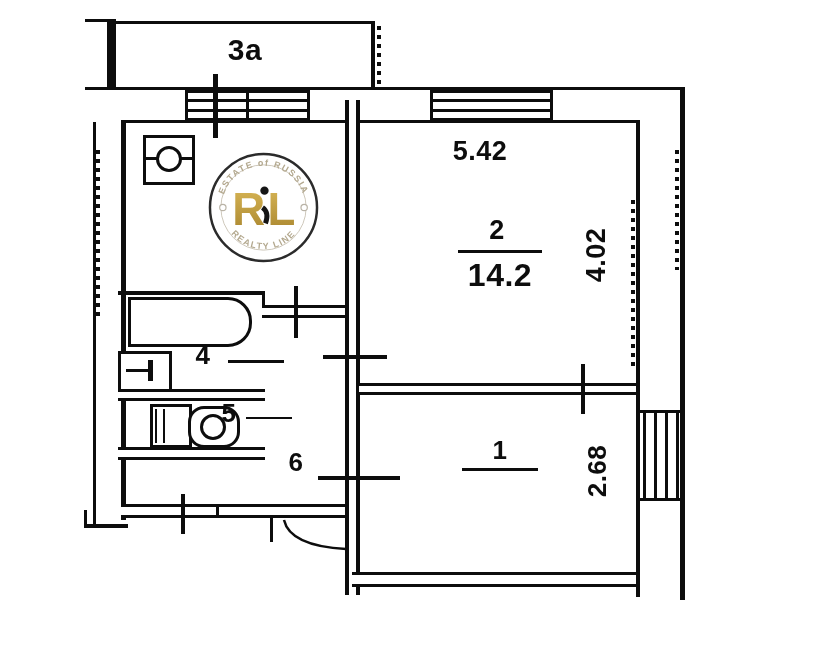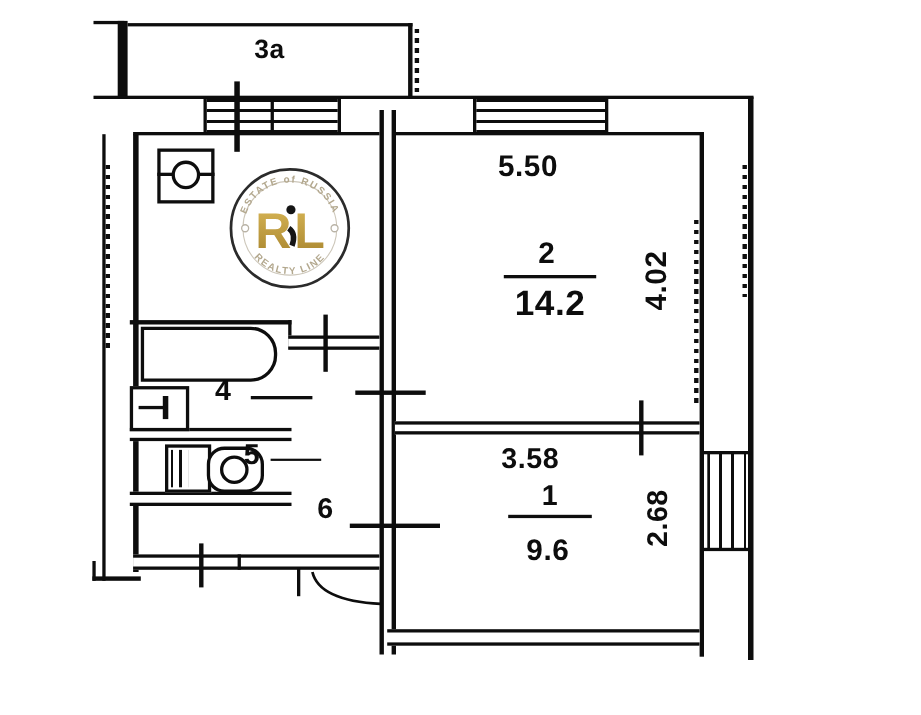--- a/index.html
+++ b/index.html
@@ -22,21 +22,21 @@
 </style>
 </head>
 <body>
 
 <div class="plan">
 
   <div class="w" style="left:85px;top:19px;width:28px;height:3px;"></div>
   <div class="w" style="left:107px;top:19px;width:9px;height:71px;"></div>
   <div style="position:absolute;left:116px;top:21px;width:259px;height:69px;border-top:3px solid #0d0d0d;border-right:4px solid #0d0d0d;box-sizing:border-box;"></div>
   <div class="hatch-v" style="left:377px;top:26px;height:60px;"></div>
-  <div class="lbl" style="left:210px;top:33px;width:70px;font-size:24px;">3а</div>
+  <div class="lbl" style="left:210px;top:33px;width:70px;font-size:30px;">3а</div>
 
   <div class="w" style="left:85px;top:87px;width:600px;height:3px;"></div>
   <div class="win" style="left:185px;top:90px;width:125px;height:32px;"></div>
   <div class="w" style="left:246px;top:90px;width:3px;height:32px;"></div>
   <div class="w" style="left:213px;top:74px;width:5px;height:64px;"></div>
   <div class="win" style="left:430px;top:90px;width:123px;height:32px;"></div>
 
   <div class="w" style="left:680px;top:88px;width:5px;height:512px;"></div>
   <div class="hatch-v" style="left:675px;top:150px;height:120px;"></div>
   <div class="w" style="left:93px;top:122px;width:3px;height:406px;"></div>
@@ -79,30 +79,28 @@
   <div class="box" style="left:128px;top:297px;width:124px;height:50px;border-radius:0 24px 24px 0;"></div>
   <div class="box" style="left:118px;top:351px;width:54px;height:41px;"></div>
   <div class="w" style="left:126px;top:369px;width:24px;height:3px;"></div>
   <div class="w" style="left:148px;top:360px;width:5px;height:21px;"></div>
   <div class="box" style="left:150px;top:404px;width:42px;height:44px;">
     <div class="tankhatch"></div>
   </div>
   <div class="box" style="left:188px;top:406px;width:52px;height:42px;border-radius:16px;"></div>
   <div class="box" style="left:200px;top:414px;width:26px;height:26px;border-radius:50%;"></div>
 
-  <div class="lbl" style="left:430px;top:137px;width:100px;font-size:27px;">5.50</div>
+  <div class="lbl" style="left:430px;top:137px;width:100px;font-size:27px;">5.42</div>
   <div class="lbl" style="left:467px;top:216px;width:60px;font-size:27px;">2</div>
   <div class="w" style="left:458px;top:250px;width:84px;height:3px;"></div>
   <div class="lbl" style="left:445px;top:258px;width:110px;font-size:32px;">14.2</div>
   <div class="lbl rot" style="left:565px;top:225px;width:64px;height:60px;font-size:27px;">4.02</div>
 
-  <div class="lbl" style="left:432px;top:402px;width:100px;font-size:26px;">3.58</div>
   <div class="lbl" style="left:470px;top:436px;width:60px;font-size:26px;">1</div>
   <div class="w" style="left:462px;top:468px;width:76px;height:3px;"></div>
-  <div class="lbl" style="left:448px;top:486px;width:100px;font-size:27px;">9.6</div>
   <div class="lbl rot" style="left:566px;top:441px;width:62px;height:60px;font-size:26px;">2.68</div>
 
   <div class="lbl" style="left:186px;top:341px;width:34px;font-size:26px;">4</div>
   <div class="w" style="left:228px;top:360px;width:56px;height:3px;"></div>
   <div class="lbl" style="left:213px;top:399px;width:32px;font-size:26px;">5</div>
   <div class="w" style="left:246px;top:417px;width:46px;height:2px;"></div>
   <div class="lbl" style="left:278px;top:448px;width:36px;font-size:26px;">6</div>
 
   <svg style="left:206px;top:150px;" width="115" height="115" viewBox="0 0 116 116">
     <defs>

